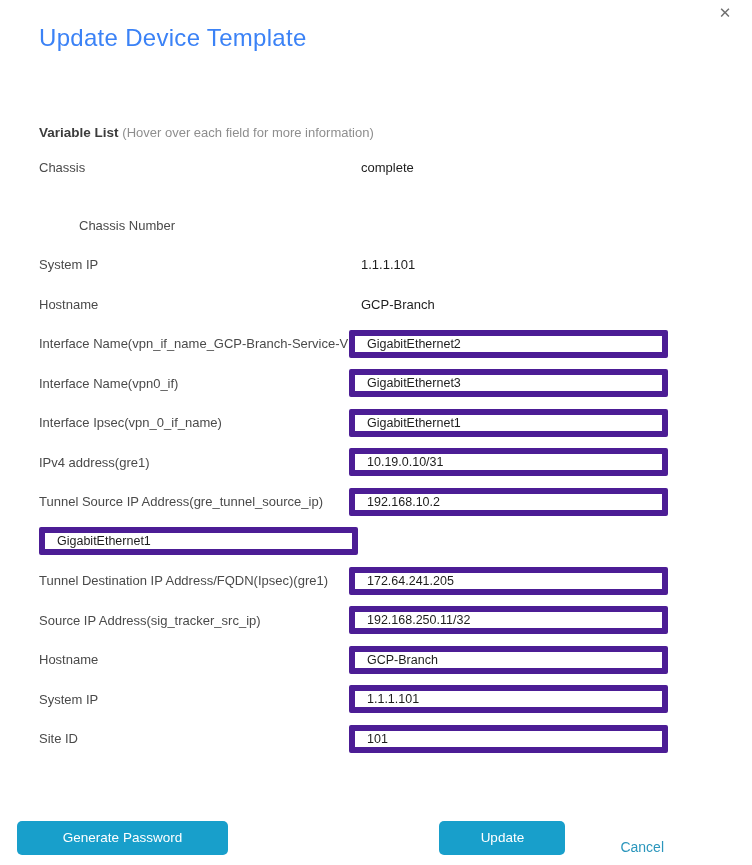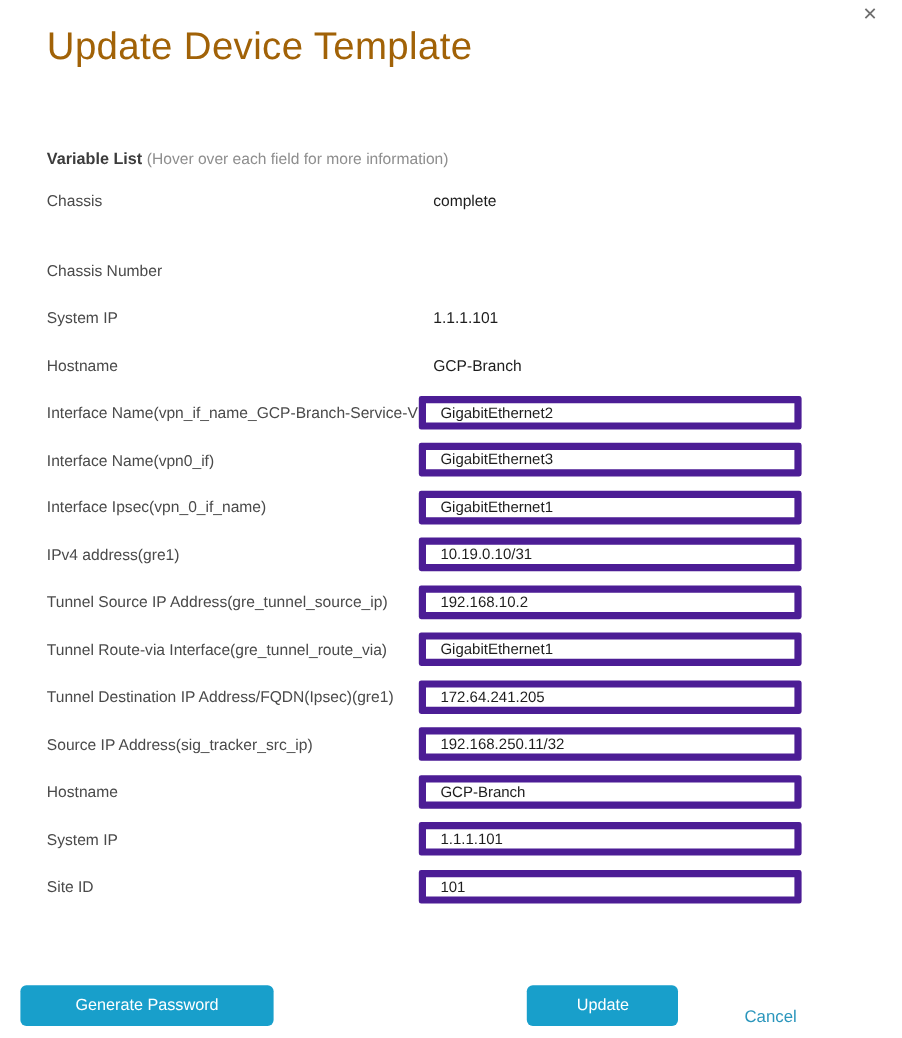--- a/index.html
+++ b/index.html
@@ -27,24 +27,24 @@
     color: #6f6f6f;
     font-size: 15px;
     line-height: 16px;
     text-align: center;
     cursor: pointer;
     font-weight: 300;
   }
   h1.title {
     margin: 0;
     padding: 20px 39px 0 39px;
-    font-size: 32px;
+    font-size: 24px;
     line-height: 36px;
     font-weight: 300;
-    color: #a16207;
+    color: #3b82f6;
     letter-spacing: 0.3px;
   }
   .section-head {
     margin: 68px 39px 6px 39px;
     font-size: 13.5px;
     line-height: 18px;
     color: #444444;
   }
   .section-title {
     font-weight: bold;
@@ -55,21 +55,21 @@
     font-weight: normal;
     font-size: 13px;
   }
   .rows { }
   .row {
     display: flex;
     align-items: center;
     height: 39.5px;
     padding: 0 39px;
   }
-  .row.spaced { margin-top: 18px; }
+  .row.spaced { margin-top: 18px; margin-left: 40px; }
   .row-label {
     flex: 0 0 310px;
     width: 310px;
     font-size: 13px;
     color: #4a4a4a;
     white-space: nowrap;
     overflow: hidden;
   }
   .row-value {
     font-size: 13px;
@@ -164,21 +164,20 @@
       </div>
       <div class="row">
         <div class="row-label">IPv4 address(gre1)</div>
         <input class="row-input" type="text" value="10.19.0.10/31" style="">
       </div>
       <div class="row">
         <div class="row-label">Tunnel Source IP Address(gre_tunnel_source_ip)</div>
         <input class="row-input" type="text" value="192.168.10.2" style="">
       </div>
       <div class="row">
-        <div class="row-label">Tunnel Route-via Interface(gre_tunnel_route_via)</div>
         <input class="row-input" type="text" value="GigabitEthernet1" style="">
       </div>
       <div class="row">
         <div class="row-label">Tunnel Destination IP Address/FQDN(Ipsec)(gre1)</div>
         <input class="row-input" type="text" value="172.64.241.205" style="">
       </div>
       <div class="row">
         <div class="row-label">Source IP Address(sig_tracker_src_ip)</div>
         <input class="row-input" type="text" value="192.168.250.11/32" style="">
       </div>

